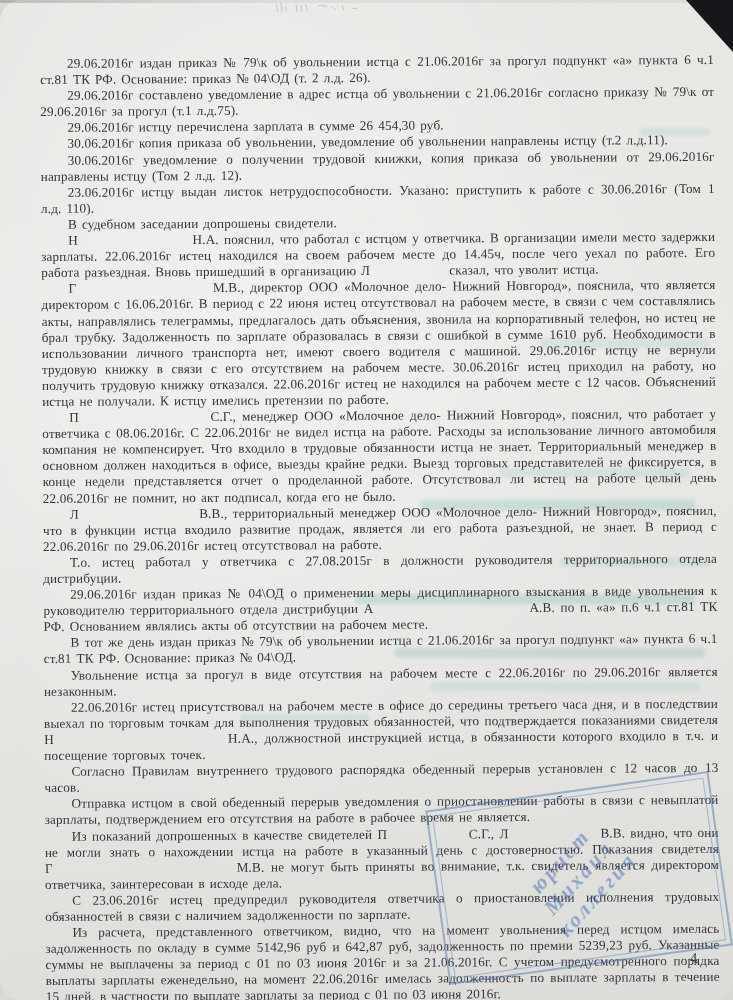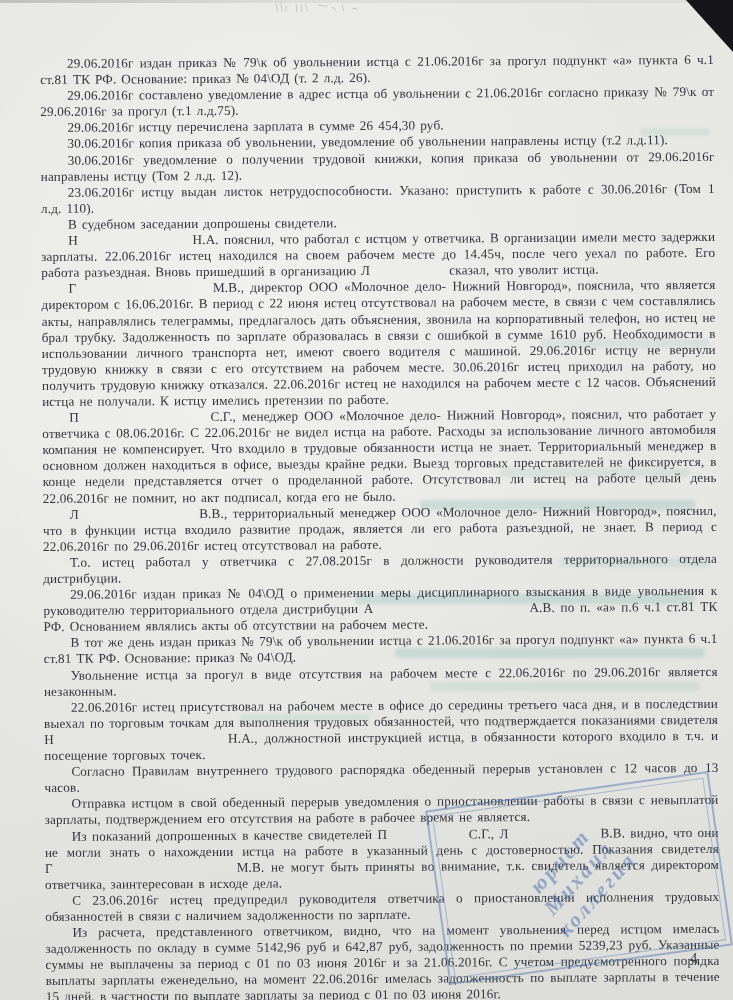--- a/index.html
+++ b/index.html
@@ -6,20 +6,21 @@
   body{
     width:733px;height:1000px;position:relative;overflow:hidden;
     font-family:"Liberation Serif","DejaVu Serif",serif;
     background:#d8d8d4;
   }
   .page{
     position:absolute;inset:0;
     background:
       radial-gradient(ellipse at 35% 30%, rgba(255,255,255,0.35), rgba(255,255,255,0) 60%),
       linear-gradient(173deg,#e6e7e3 0%,#e9e9e6 40%,#e2e3df 78%,#dcddd8 100%);
+    border-radius: 21px;
   }
   .top-shade{position:absolute;left:0;top:0;width:100%;height:3px;background:linear-gradient(90deg,rgba(70,70,70,.25),rgba(120,120,120,.12) 40%,rgba(40,40,40,.05));}
   .corner{
     position:absolute;top:0;right:0;width:0;height:0;
     border-top:52px solid #16161a;border-left:47px solid transparent;
     filter:blur(0.4px);
   }
   .content{
     position:absolute;left:40px;top:56px;width:674px;
     transform:rotate(-0.35deg);transform-origin:top left;

